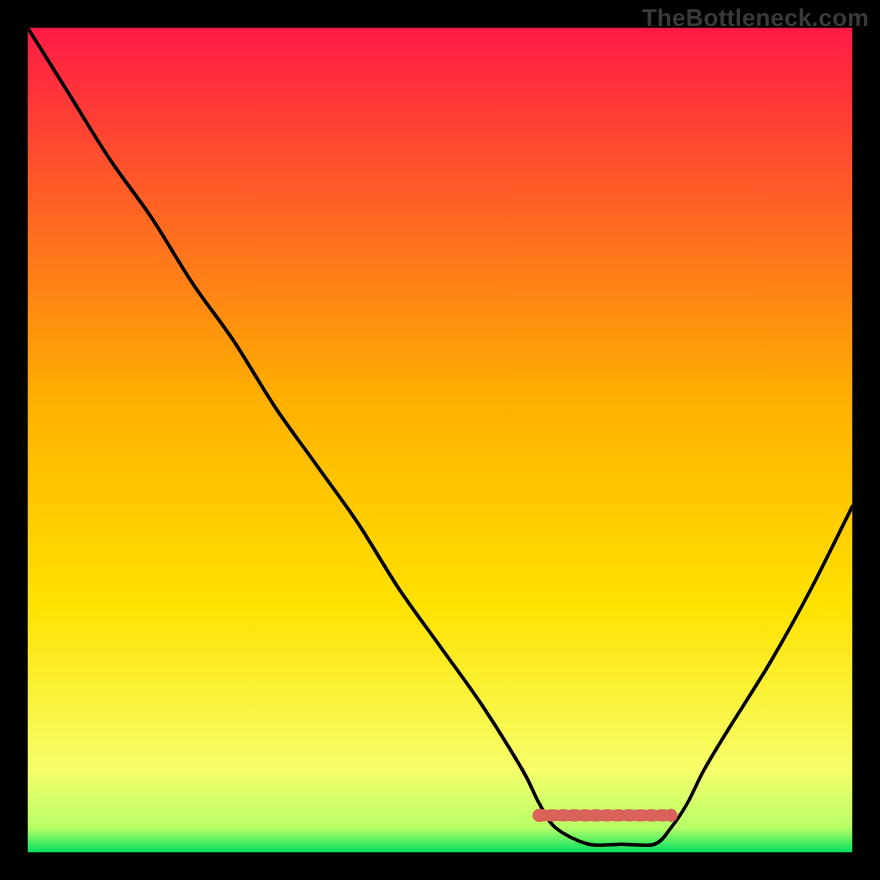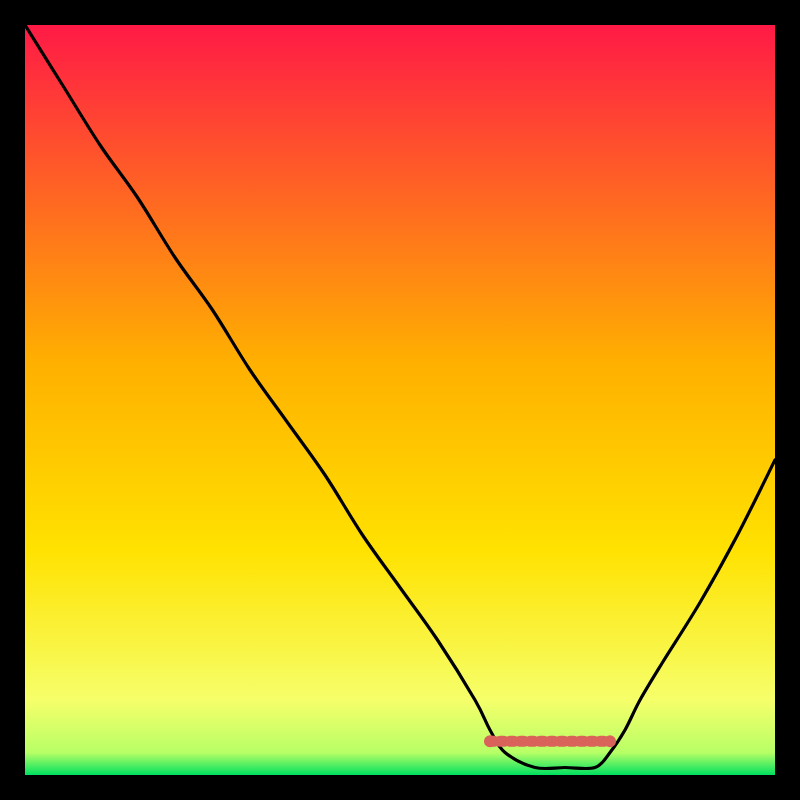--- a/index.html
+++ b/index.html
@@ -33,20 +33,21 @@
     top: 25px;
     width: 750px;
     height: 750px;
   }
   svg { display: block; }
 </style>
 </head>
 <body>
 
 <div class="frame">
+  <div class="watermark">TheBottleneck.com</div>
 
   <div class="plot-wrap">
     <svg id="chart-svg" width="750" height="750" viewBox="0 0 750 750">
       <defs>
         <linearGradient id="bg-grad" x1="0" y1="0" x2="0" y2="1">
           <stop id="g0" offset="0%" stop-color="#ff1a46"></stop>
           <stop id="g1" offset="45%" stop-color="#ffb000"></stop>
           <stop id="g2" offset="70%" stop-color="#ffe200"></stop>
           <stop id="g3" offset="90%" stop-color="#f6ff6a"></stop>
           <stop id="g4" offset="97%" stop-color="#b8ff66"></stop>

